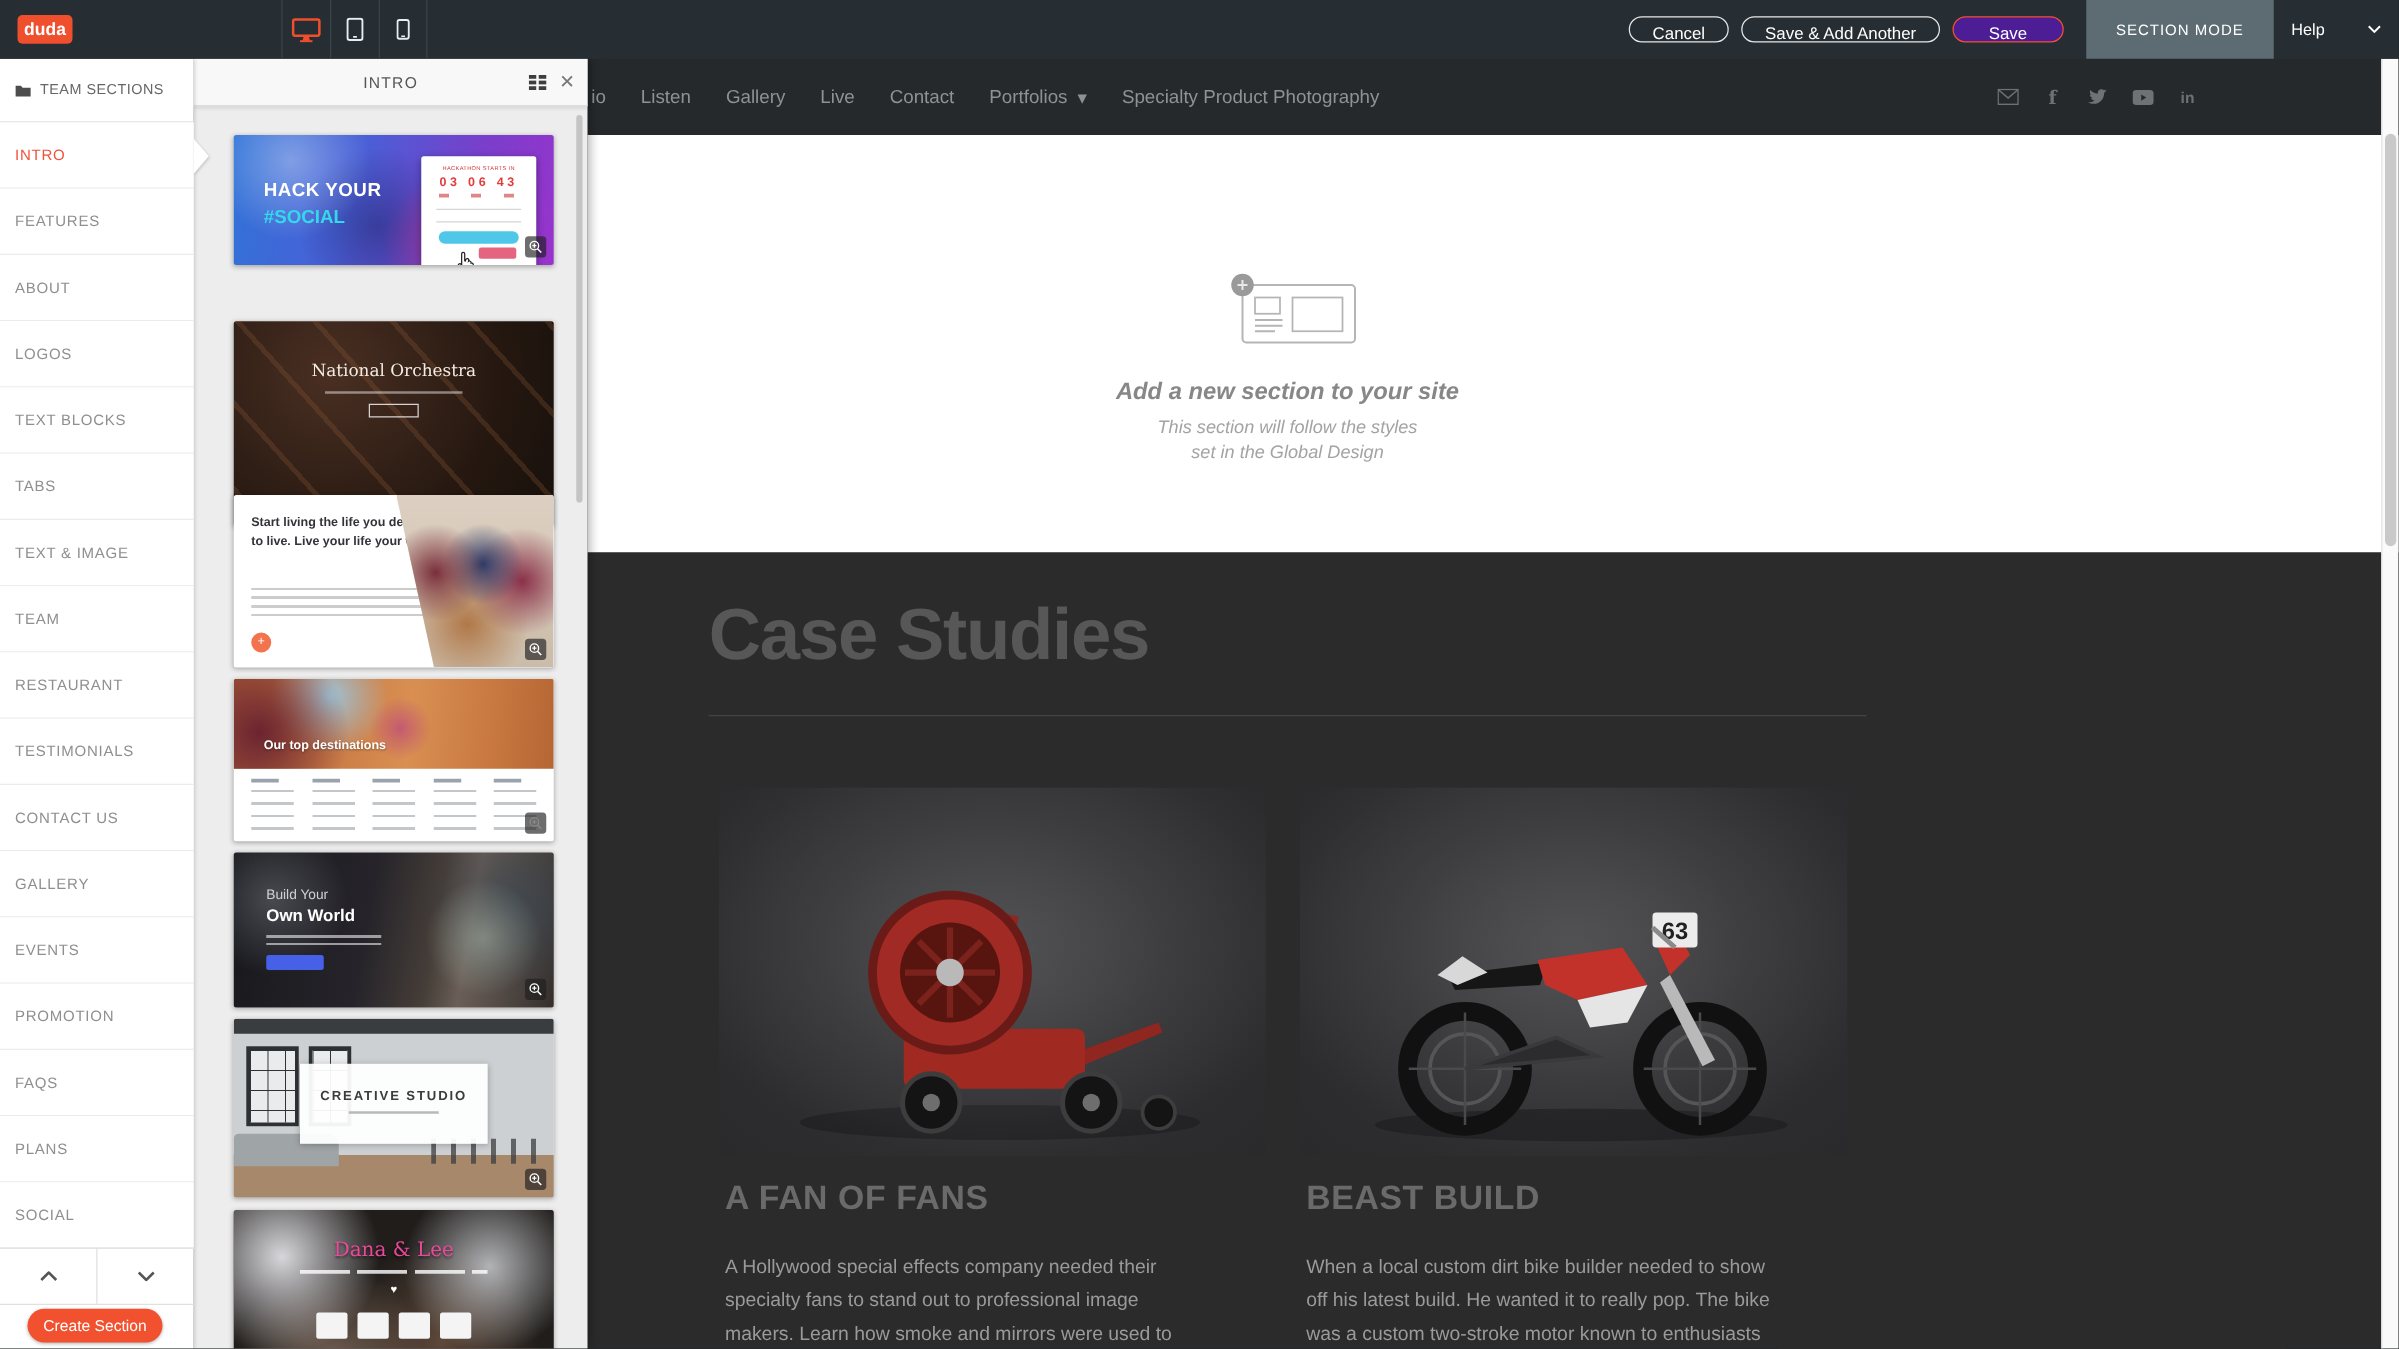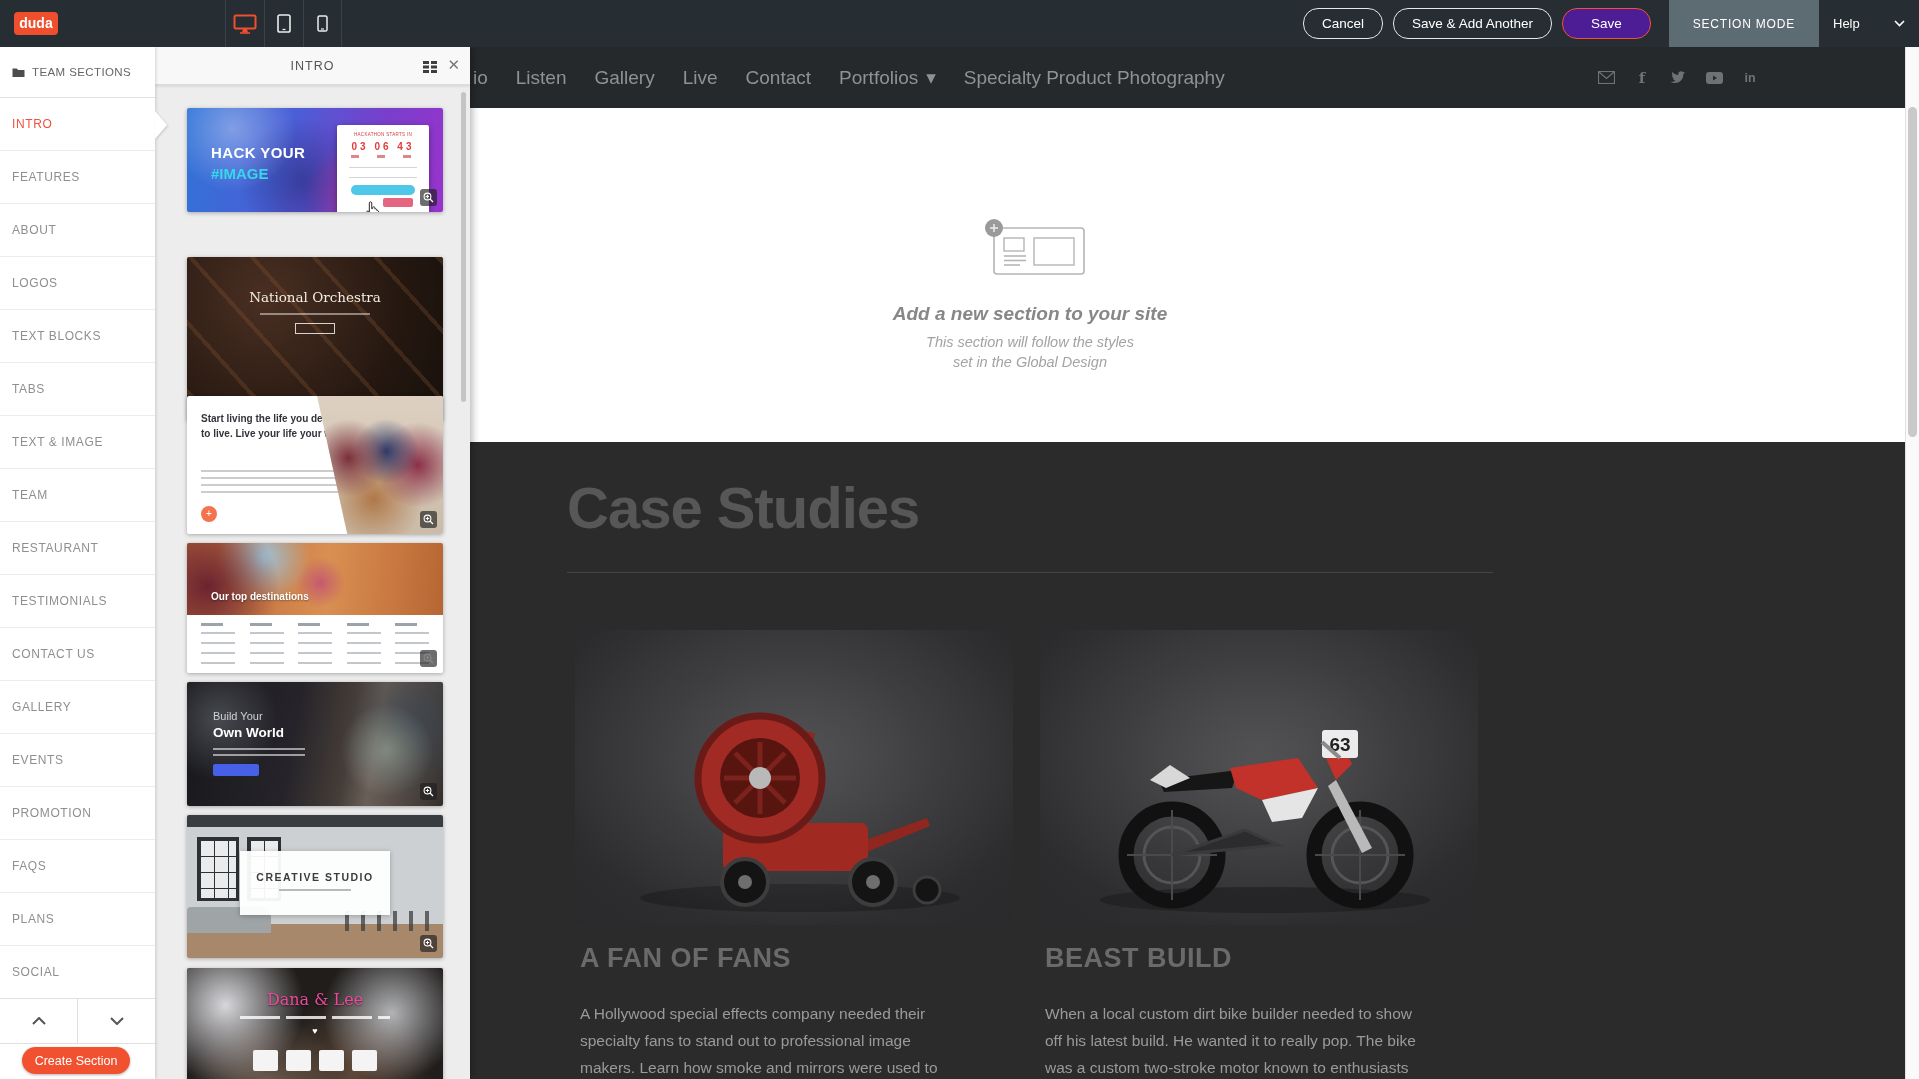--- a/index.html
+++ b/index.html
@@ -9,21 +9,21 @@
 
   
   .topbar { position:absolute; left:0; top:0; width:1919px; height:47px; background:#272e33; z-index:60; }
   .logo { position:absolute; left:14px; top:12px; width:44px; height:23px; background:#f04f2e;
           border-radius:4px; color:#fff; font-weight:bold; font-size:14px; text-align:center; line-height:22px; }
   .devices { position:absolute; left:225px; top:0; height:47px; display:flex; }
   .dev-cell { width:39px; height:47px; display:flex; align-items:center; justify-content:center;
               border-left:1px solid #39434a; cursor:pointer; }
   .dev-cell:last-child { border-right:1px solid #39434a; }
   .tb-right { position:absolute; right:0; top:0; height:47px; display:flex; align-items:center; }
-  .pill { height:31px; border:1px solid #e7e7e7; border-radius:15px; color:#fff; font-size:13.5px;
+  .pill { height:21px; border:1px solid #e7e7e7; border-radius:15px; color:#fff; font-size:13.5px;
           padding:0 18px; line-height:25px; margin-right:10px; cursor:pointer; background:transparent; }
   .pill.solid { background:#4c1d95; border-color:#f2512f; padding:0 28px; }
   .modebox { height:47px; background:#5d6b72; color:#fff; font-size:12px; letter-spacing:.8px;
              display:flex; align-items:center; padding:0 24px; margin-left:8px; }
   .helpwrap { display:flex; align-items:center; width:100px; justify-content:space-between; padding:0 14px; }
   .helptxt { color:#fff; font-size:13px; cursor:pointer; }
 
   
   .sidebar { position:absolute; left:0; top:47px; width:155px; height:1032px; background:#fff; z-index:50;
              box-shadow:1px 0 3px rgba(0,0,0,.15); }
@@ -154,21 +154,21 @@
   .t7-p { position:absolute; left:50%; transform:translateX(-50%); top:48px; width:150px; height:3px;
           background:repeating-linear-gradient(to right,rgba(255,255,255,.8) 0 40px,transparent 40px 46px); }
   .t7-heart { position:absolute; width:100%; text-align:center; top:58px; color:#fff; font-size:9px; }
   .t7-boxes { position:absolute; left:50%; transform:translateX(-50%); top:82px; display:flex; gap:8px; }
   .t7-boxes i { width:25px; height:21px; background:#f4f4f4; border-radius:2px; }
 
   
   .site { position:absolute; left:470px; top:47px; width:1449px; height:1032px; z-index:10; }
   .snav { position:absolute; left:0; top:0; width:1449px; height:61px; background:#25292c; }
   .snav-items { position:absolute; left:3px; top:0; height:61px; display:flex; align-items:center; gap:28px; }
-  .snav-items span { color:#8e9295; font-size:19px; cursor:pointer; white-space:nowrap; }
+  .snav-items span { color:#8e9295; font-size:15px; cursor:pointer; white-space:nowrap; }
   .snav-car { color:#8e9295; font-size:10px; margin-left:-20px; cursor:pointer; }
   .soc { position:absolute; right:160px; top:0; height:61px; display:flex; align-items:center; gap:18px; }
   .soc > span { display:flex; align-items:center; justify-content:center; width:18px; cursor:pointer; }
 
   .sw { position:absolute; left:0; top:61px; width:1449px; height:334px; background:#fff; }
   .addsec { position:absolute; left:560px; top:110px; width:0; }
   .addsec-icon { position:absolute; left:-48px; top:0; }
   .addsec-title { position:absolute; left:-200px; top:85px; width:400px; text-align:center;
                   font-size:19px; font-weight:bold; font-style:italic; color:#878787; }
   .addsec-sub { position:absolute; left:-200px; top:115px; width:400px; text-align:center;
@@ -343,21 +343,21 @@
           <rect x="0" y="9" width="6" height="3"></rect>
               <rect x="8" y="9" width="6" height="3"></rect>
             </g>
         </svg>
       </div>
       <div class="p-close">✕</div>
     </div>
 
     <div class="thumb t1">
       <div class="t1-title">HACK YOUR</div>
-      <div class="t1-sub">#IMAGE</div>
+      <div class="t1-sub">#SOCIAL</div>
       <div class="t1-card">
         <div class="hdr">HACKATHON STARTS IN</div>
         <div class="digits">03 06 43</div>
         <div class="lbls"></div>
           <div class="inp"></div>
           <div class="inp"></div>
         <div class="btn"></div>
       </div>
       <div class="t1-red"></div>
       <div class="cursor-hand">

